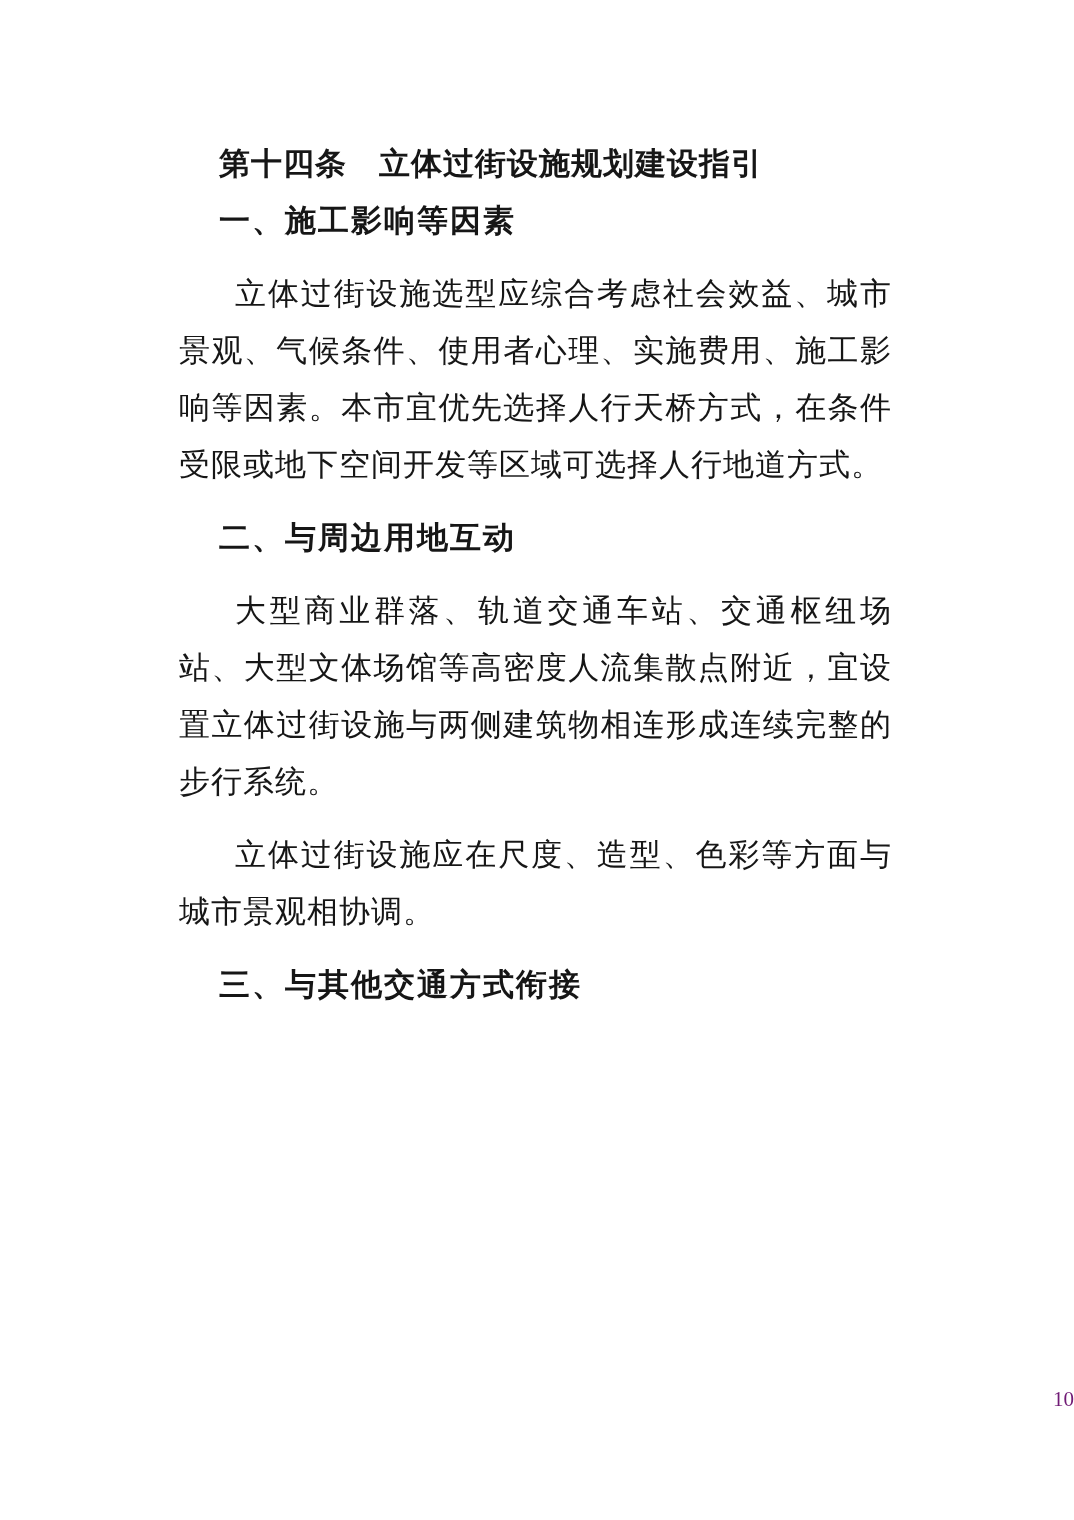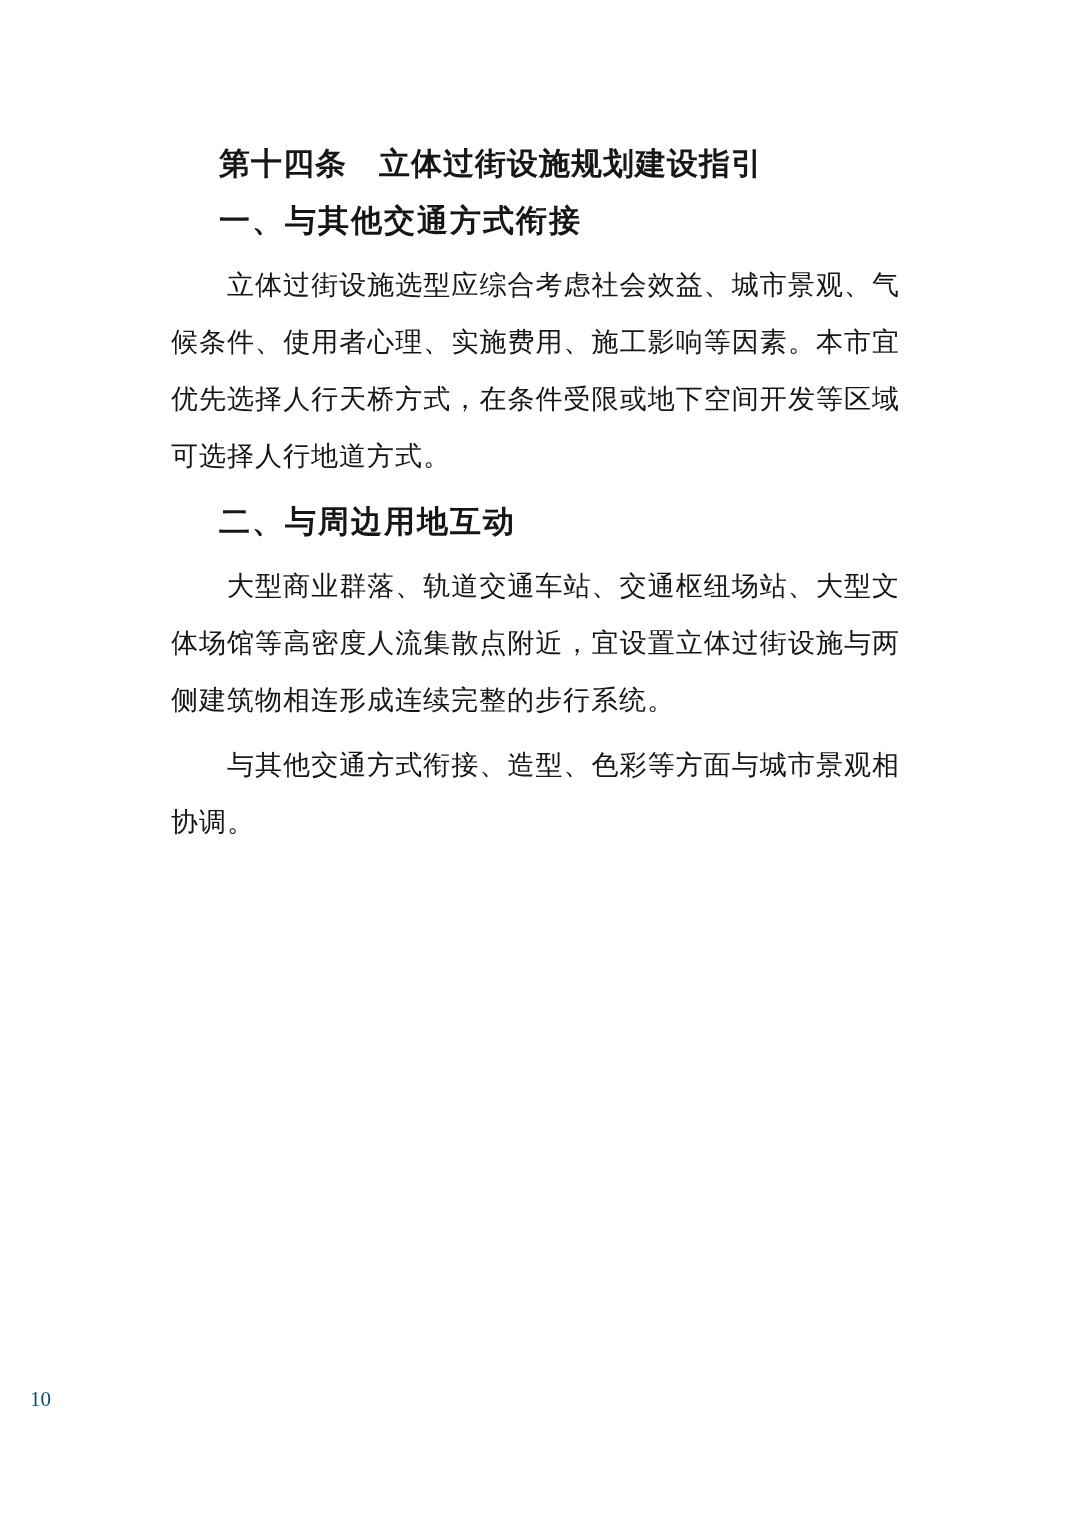--- a/index.html
+++ b/index.html
@@ -31,57 +31,58 @@
   }
   .section-heading {
     margin: 0;
     font-size: 31px;
     line-height: 57px;
     text-indent: 56px;
     letter-spacing: 2px;
     
   }
   .para {
-    margin: 8px;
-    font-size: 27px;
+    margin: 16px;
+    font-size: 31px;
     line-height: 57px;
     text-indent: 56px;
     text-align: justify;
     text-justify: inter-ideograph;
     letter-spacing: 1px;
     
   }
   .page-number {
     position: absolute;
     left: 0;
     right: 0;
     bottom: 108px;
-    text-align: left;
+    text-align: right;
     font-size: 21px;
     font-family: "Liberation Serif", "DejaVu Serif", serif;
-    color: #0c4a6e;
+    color: #701a75;
     padding-left: 30px;
   }
 </style>
 </head>
 <body>
 
 <div class="page">
   <div class="content">
 
     <h1 class="doc-title">第十四条　立体过街设施规划建设指引</h1>
 
-    <h2 class="section-heading">一、与其他交通方式衔接</h2>
+    <h2 class="section-heading">一、施工影响等因素</h2>
 
     <p class="para">立体过街设施选型应综合考虑社会效益、城市景观、气候条件、使用者心理、实施费用、施工影响等因素。本市宜优先选择人行天桥方式，在条件受限或地下空间开发等区域可选择人行地道方式。</p>
 
     <h2 class="section-heading">二、与周边用地互动</h2>
 
     <p class="para">大型商业群落、轨道交通车站、交通枢纽场站、大型文体场馆等高密度人流集散点附近，宜设置立体过街设施与两侧建筑物相连形成连续完整的步行系统。</p>
 
-    <p class="para">与其他交通方式衔接、造型、色彩等方面与城市景观相协调。</p>
+    <p class="para">立体过街设施应在尺度、造型、色彩等方面与城市景观相协调。</p>
 
+    <h2 class="section-heading">三、与其他交通方式衔接</h2>
 
 
   </div>
 
   <div class="page-number">10</div>
 </div>
 
 </body></html>

